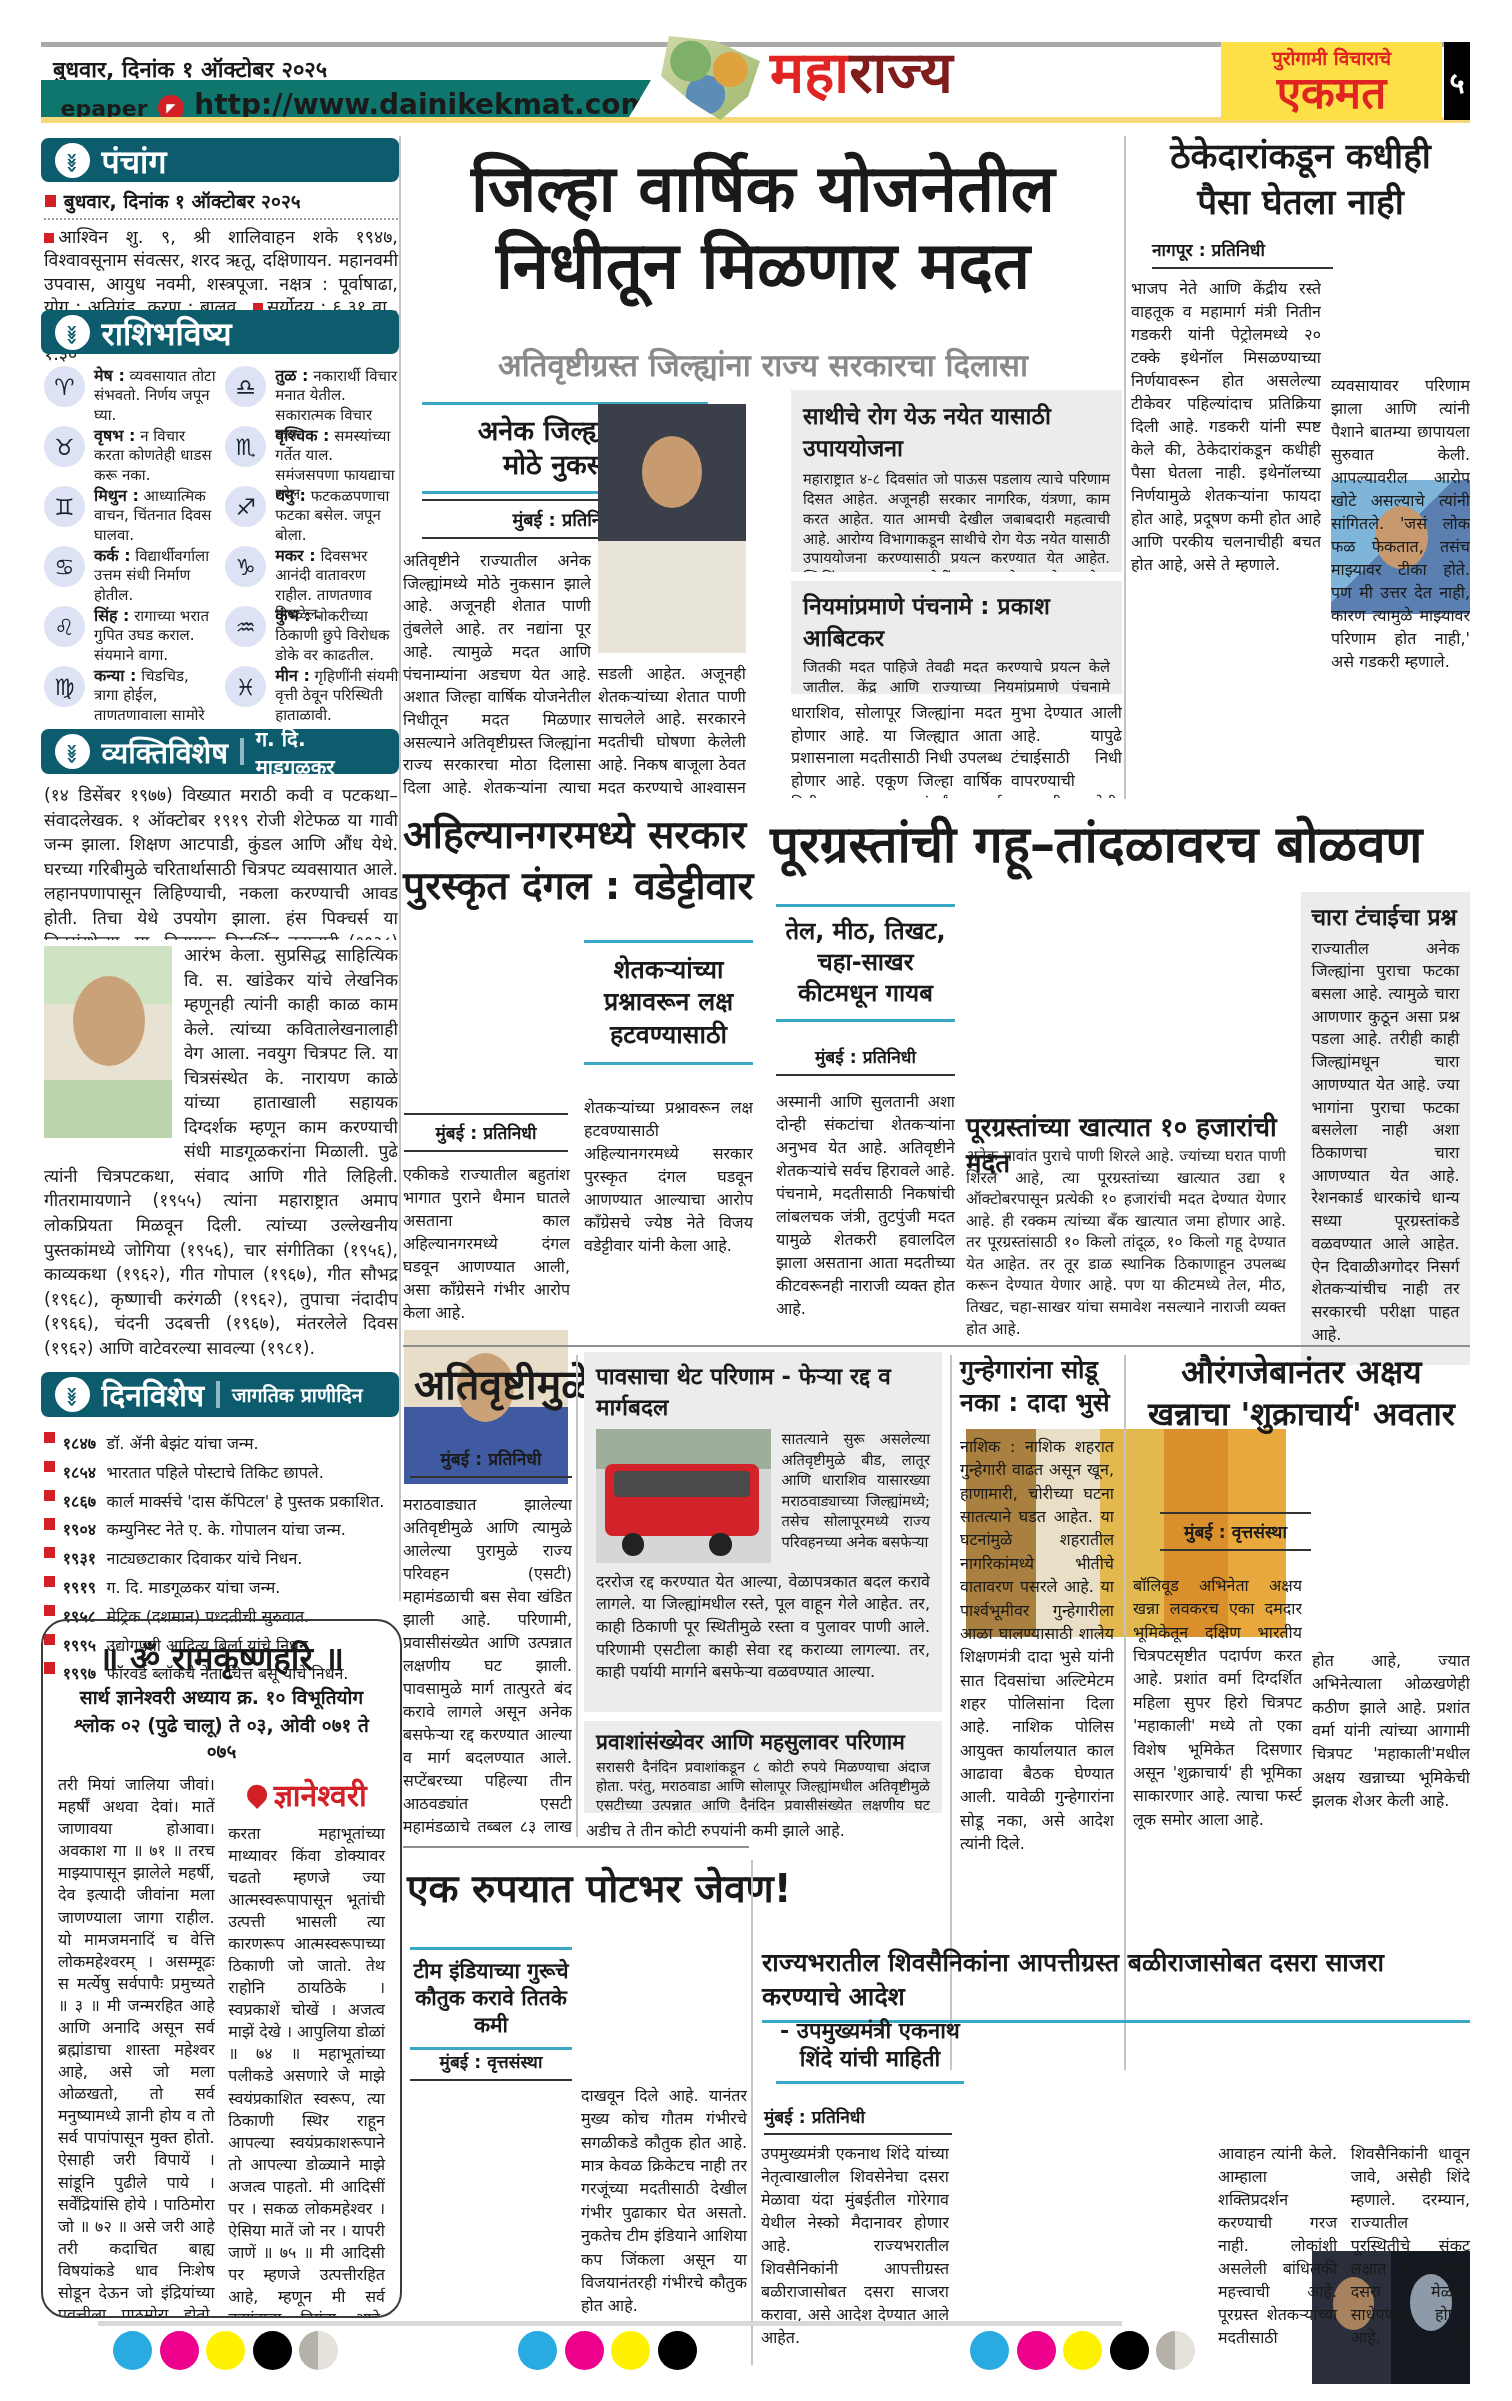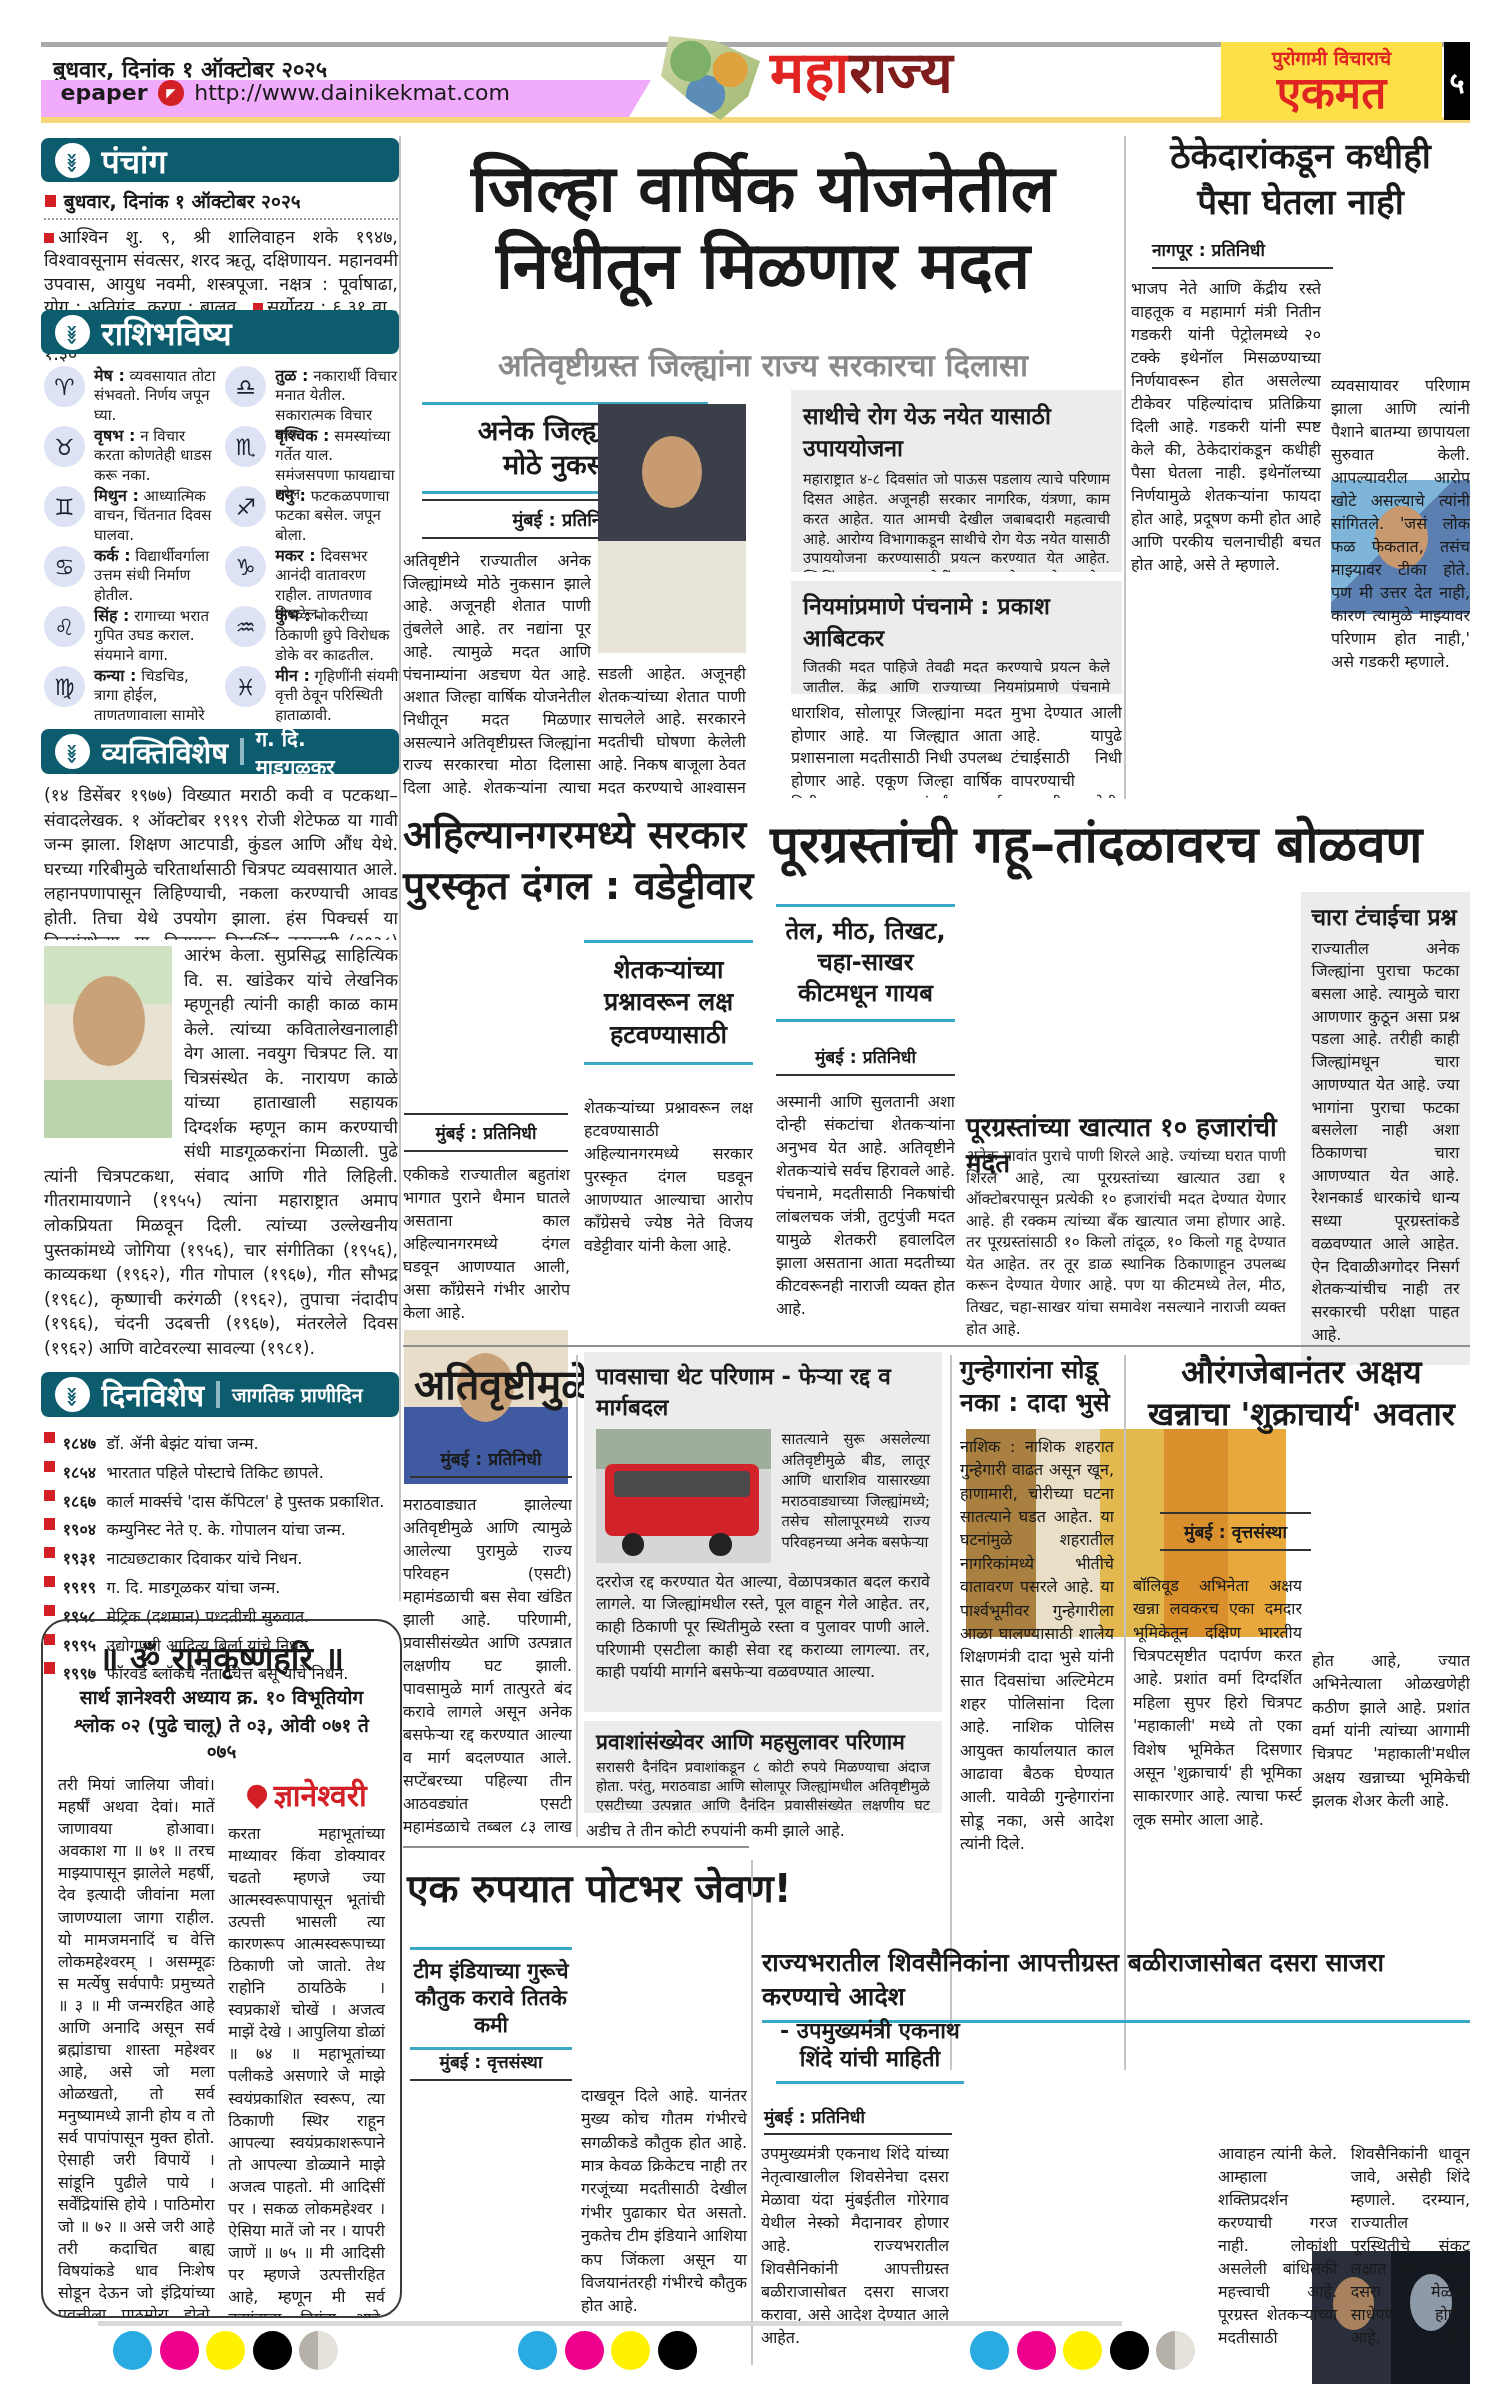--- a/index.html
+++ b/index.html
@@ -38,24 +38,24 @@
   .dot{width:39px;height:39px;border-radius:50%;}
 </style>
 </head>
 <body>
 
 <div id="page">
 
   <div class="abs" style="left:41px;top:42px;width:1429px;height:4.5px;background:#a9a9a9;"></div>
   <div class="abs" style="left:53px;top:53px;font-size:22px;font-weight:bold;">बुधवार, दिनांक १ ऑक्टोबर २०२५</div>
 
-  <div class="abs" style="left:41px;top:80px;width:610px;height:41px;background:#f0abfc;clip-path:polygon(0 0,100% 0,96% 100%,0 100%);display:flex;align-items:flex-start;gap:10.5px;padding-left:19.6px;">
+  <div class="abs" style="left:41px;top:80px;width:610px;height:41px;background:#0f766e;clip-path:polygon(0 0,100% 0,96% 100%,0 100%);display:flex;align-items:flex-end;gap:10.5px;padding-left:19.6px;">
     <span style="font-size:22px;font-weight:bold;">epaper</span>
     <span style="width:25.6px;height:25.6px;border-radius:50%;background:#d32027;color:#fff;display:flex;align-items:center;justify-content:center;font-size:12px;">◤</span>
-    <span style="font-size:22px;font-weight:normal;">http://www.dainikekmat.com</span>
+    <span style="font-size:28px;font-weight:bold;">http://www.dainikekmat.com</span>
   </div>
   <div class="abs" style="left:41px;top:117px;width:1429px;height:6px;background:#f6d879;"></div>
 
   <div class="abs" style="left:661px;top:36px;width:99px;height:84px;background:
       radial-gradient(circle at 30% 30%, #7fb069 0 22%, transparent 23%),
       radial-gradient(circle at 70% 40%, #e0a23e 0 20%, transparent 21%),
       radial-gradient(circle at 45% 70%, #5b8db8 0 24%, transparent 25%),
       linear-gradient(135deg,#cfd8a8,#9fb86e);
       clip-path:polygon(8% 0,55% 6%,100% 30%,88% 72%,60% 100%,30% 78%,0 48%);"></div>
 

